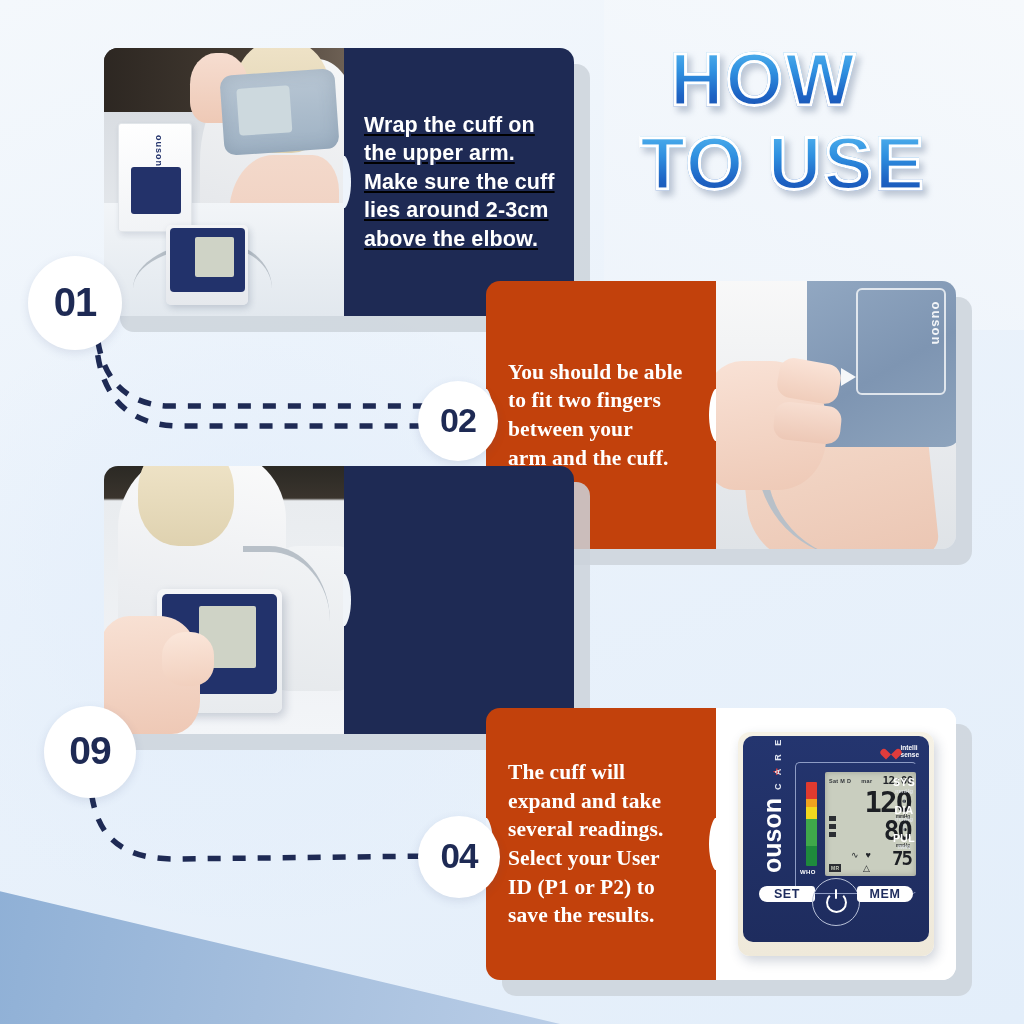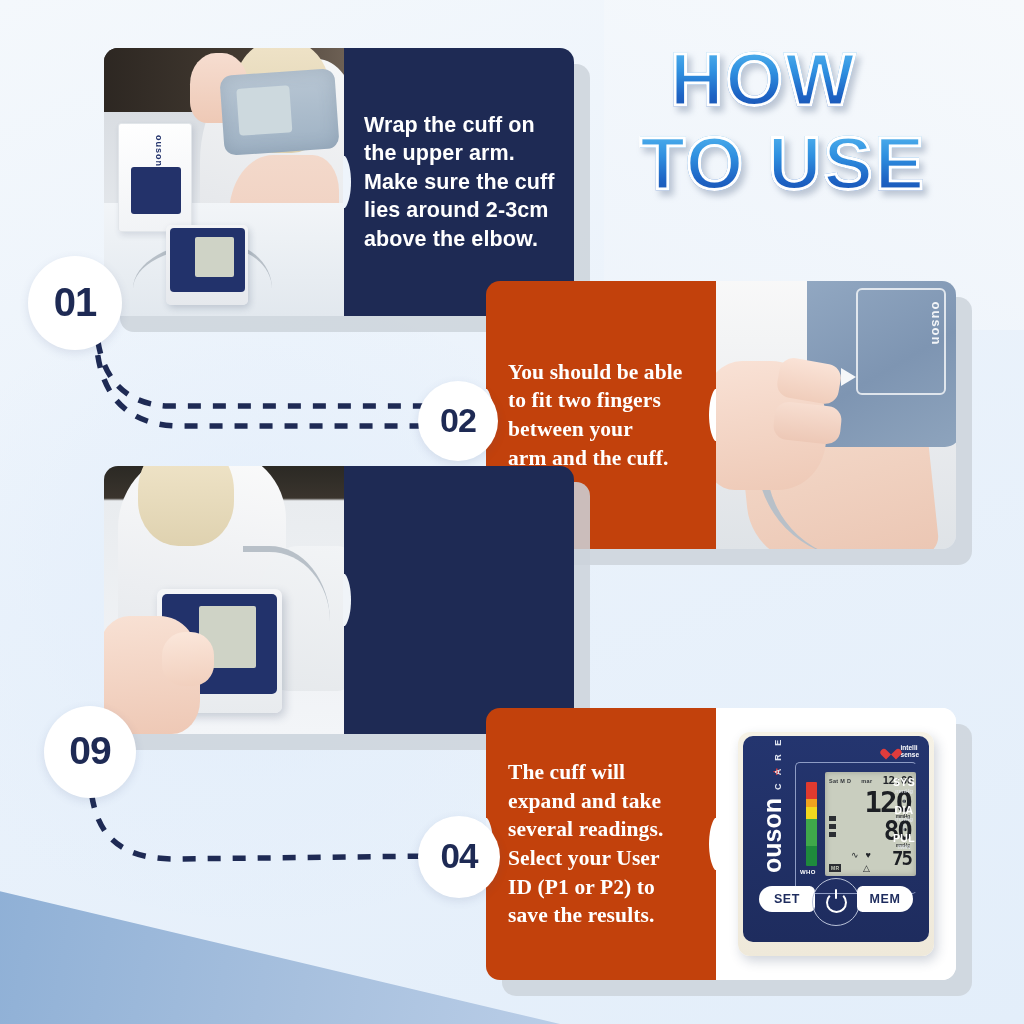--- a/index.html
+++ b/index.html
@@ -186,21 +186,21 @@
   .lcd-mr{position:absolute;left:4px;bottom:4px;background:#2b2e33;color:#c9cebf;font-size:5px;
     font-weight:800;padding:1px 2px;letter-spacing:.3px;}
   .lcd-icons{position:absolute;left:26px;bottom:16px;display:flex;gap:7px;align-items:center;color:#22252a;font-size:9px;}
   .lcd-bell{position:absolute;left:38px;bottom:3px;color:#22252a;font-size:9px;}
   .lcd-heartsm{color:#22252a;font-size:9px;}
   .side-lbls{position:absolute;right:10px;top:40px;width:30px;text-align:center;color:#fff;}
   .side-lbls b{display:block;font-size:10.5px;font-weight:700;letter-spacing:.3px;}
   .side-lbls s{display:block;font-size:6px;text-decoration:none;color:#e6eaf3;margin-bottom:1px;}
   .side-lbls u{display:block;text-decoration:none;font-size:8px;color:#c7cfe3;line-height:1;margin:1px 0;}
   .dev-btns{position:absolute;left:0;right:0;bottom:22px;height:40px;}
-  .btn-pill{position:absolute;top:6px;width:56px;height:26px;background:#fff;border-radius:14px;
+  .btn-pill{position:absolute;top:6px;width:56px;height:16px;background:#fff;border-radius:14px;
     display:flex;align-items:center;justify-content:center;color:#1e2c5e;font-weight:800;font-size:12.5px;letter-spacing:.6px;}
   .btn-set{left:16px;border-radius:14px 6px 6px 14px;}
   .btn-mem{right:16px;border-radius:6px 14px 14px 6px;}
   .btn-power{position:absolute;left:50%;top:-2px;transform:translateX(-50%);width:46px;height:46px;
     border-radius:50%;border:1.5px solid #b9c2d8;display:flex;align-items:center;justify-content:center;}
   .pw-ico{width:17px;height:17px;border:2px solid #fff;border-radius:50%;position:relative;
     border-top-color:transparent;}
   .pw-ico:after{content:"";position:absolute;left:50%;top:-5px;transform:translateX(-50%);
     width:2px;height:10px;background:#fff;border-radius:1px;}
 </style>
@@ -244,21 +244,21 @@
             <div class="s1-boxword">ouson</div>
           </div>
           <div class="s1-tube"></div>
           <div class="s1-dev">
             <div class="s1-devface">
                 <div class="s1-lcd"></div>
               </div>
           </div>
         </div>
       </div>
-      <div class="panel navy" style="width:230px;">
+      <div class="panel navy" style="width:230px;text-decoration:underline;">
         <div class="ptext" style="padding:0 16px 0 20px;">Wrap the cuff on
 the upper arm.
 Make sure the cuff
 lies around 2-3cm
 above the elbow.</div>
         <svg class="notch left" viewBox="0 0 20 52">
           <path d="M0,0 L0,52 L2,52 C10,42 10,10 2,0 Z" fill="#eef4fb"></path>
         </svg>
       </div>
     </div>

